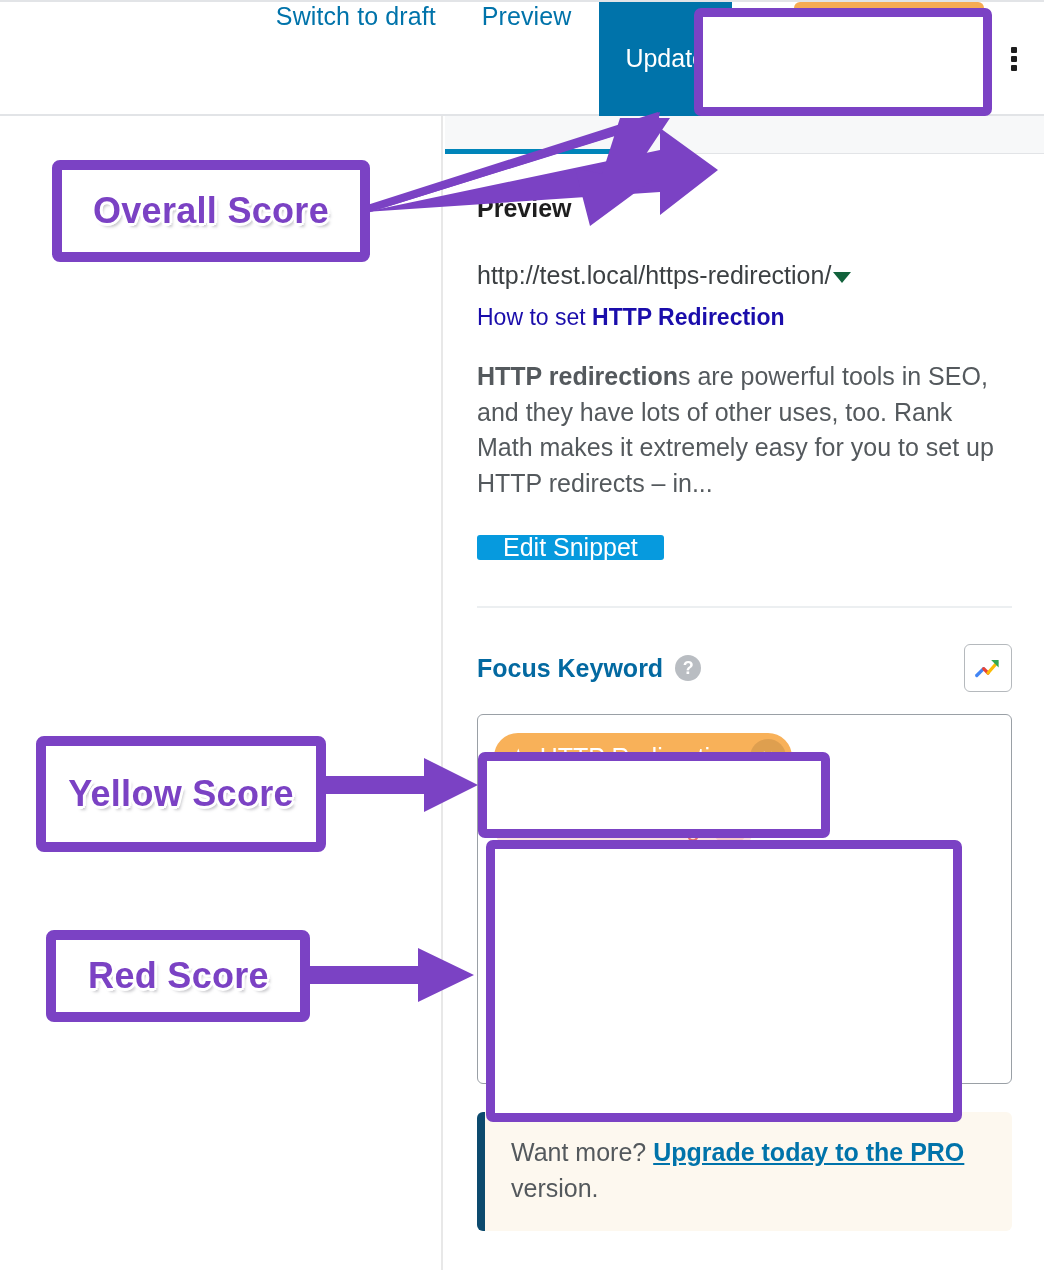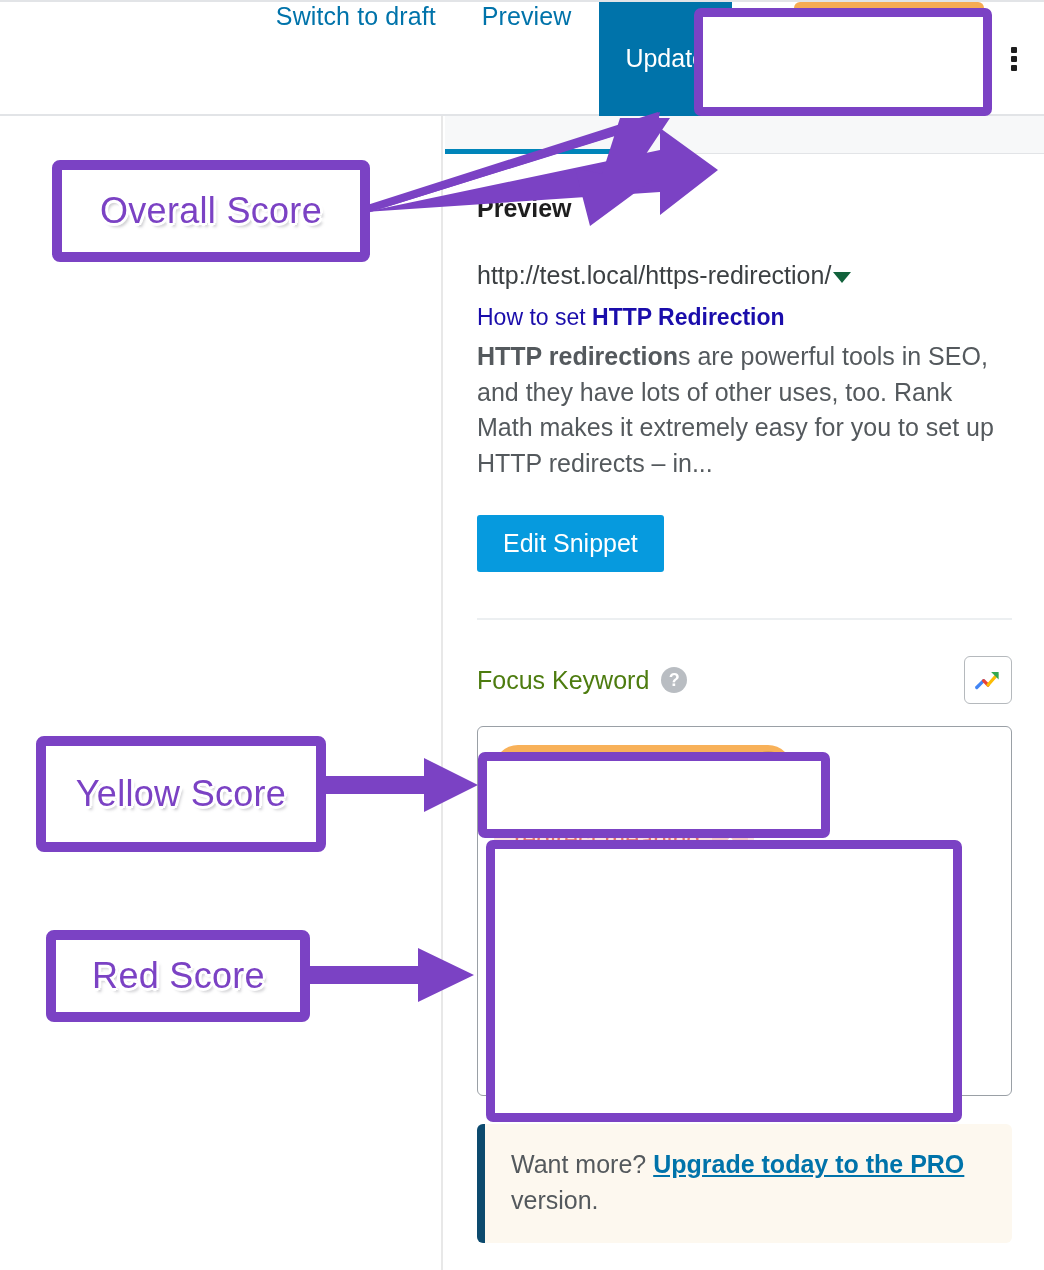--- a/index.html
+++ b/index.html
@@ -148,53 +148,53 @@
     font-size: 23px;
     color: #1a0dab;
     margin-top: 14px;
     line-height: 1.18;
   }
   .snippet-title b { font-weight: bold; }
   .snippet-desc {
     font-size: 25px;
     color: #54595d;
     line-height: 1.42;
-    margin-top: 8px;
+    margin-top: 28px;
     max-width: 545px;
   }
   .snippet-desc b { color: #54595d; font-weight: bold; }
 
   .edit-snippet-btn {
     margin-top: 34px;
     background: #069ade;
     color: #ffffff;
     font-size: 25px;
     border: none;
     border-radius: 3px;
-    padding: 16px 26px;
+    padding: 0 26px;
     cursor: pointer;
     font-family: "Liberation Sans", sans-serif;
     line-height: 1;
   }
 
   .divider {
     margin-top: 46px;
     border-top: 2px solid #eceff1;
   }
 
   
   .fk-header {
     display: flex;
     align-items: center;
     margin-top: 36px;
   }
   .fk-title {
     font-size: 25px;
-    font-weight: normal;
-    color: #4d7c0f;
+    font-weight: bold;
+    color: #0369a1;
   }
   .help-icon {
     width: 26px; height: 26px;
     border-radius: 50%;
     background: #b9bdc2;
     color: #ffffff;
     font-size: 18px;
     font-weight: bold;
     display: flex;
     align-items: center;
@@ -291,21 +291,21 @@
     border: 10px solid #7b42c4;
     border-radius: 8px;
     background: #ffffff;
     display: flex;
     align-items: center;
     justify-content: center;
     padding: 0 16px;
   }
   .ann-label span {
     font-size: 36px;
-    font-weight: normal;
+    font-weight: bold;
     color: #7b42c4;
     letter-spacing: 0.3px;
     white-space: nowrap;
     text-shadow:
       -2px -2px 0 #ffffff,  2px -2px 0 #ffffff,
       -2px  2px 0 #ffffff,  2px  2px 0 #ffffff,
       -3px  0   0 #ffffff,  3px  0   0 #ffffff,
        0   -3px 0 #ffffff,  0    3px 0 #ffffff,
        3px  4px 3px rgba(130,130,140,0.45);
   }

